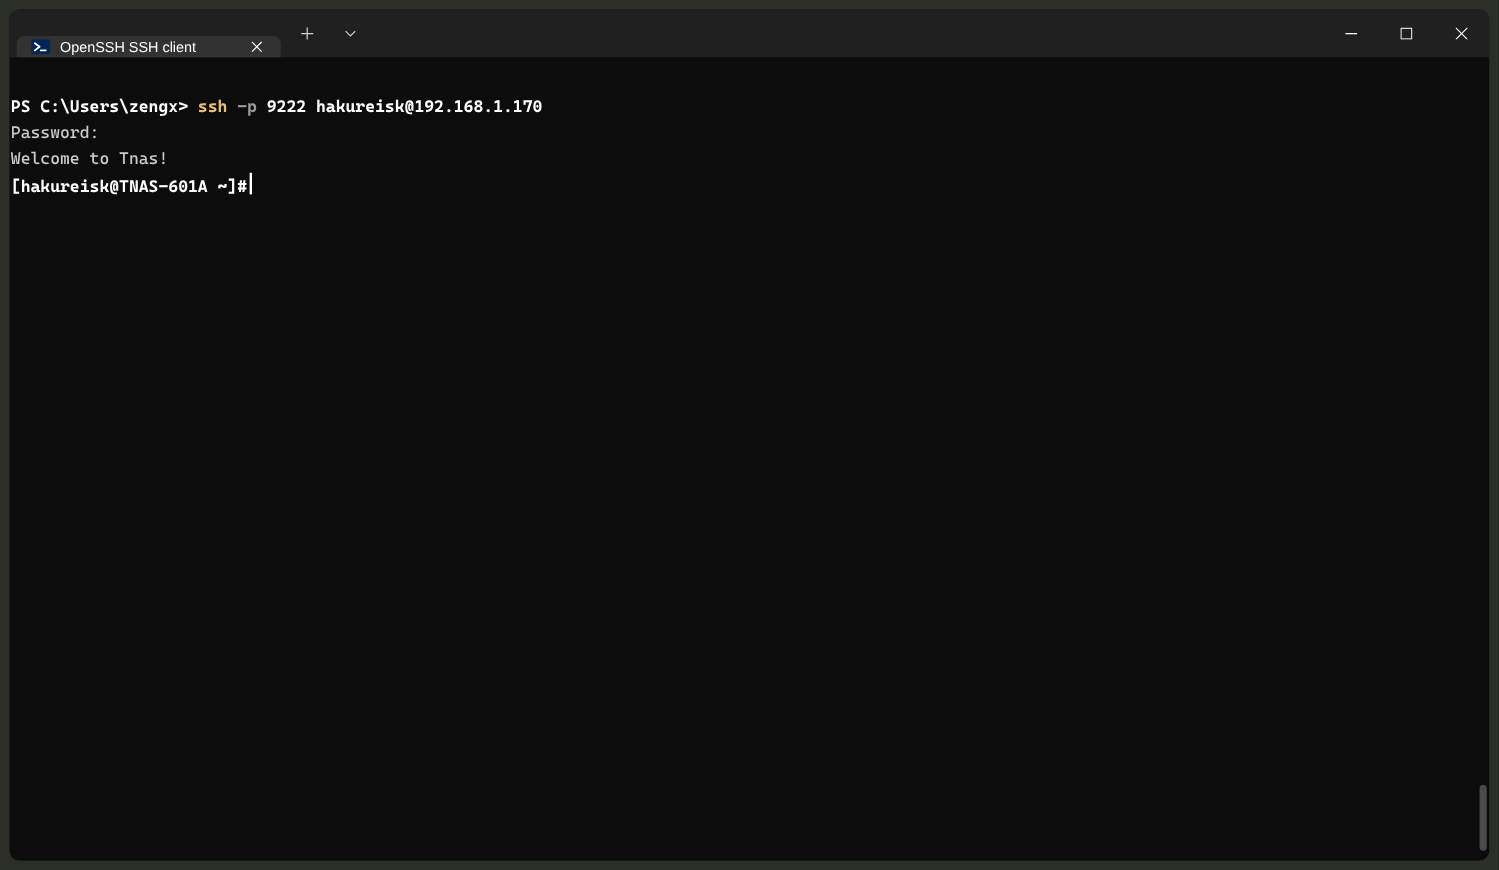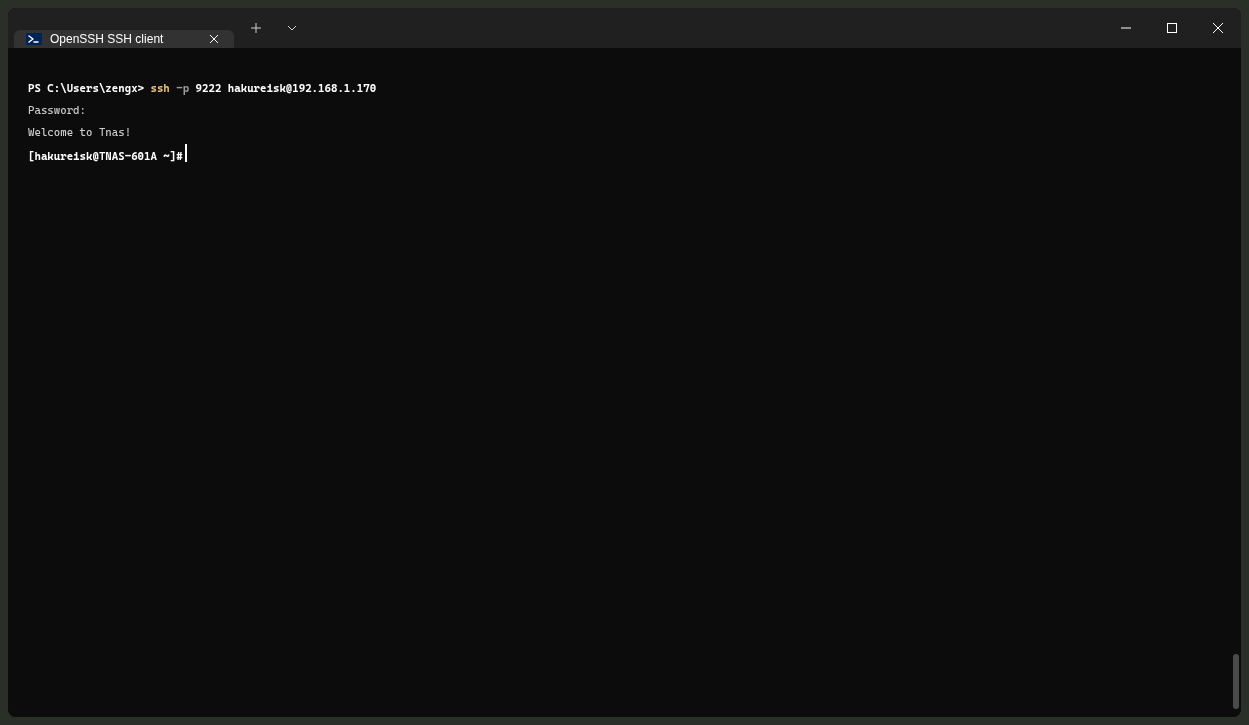--- a/index.html
+++ b/index.html
@@ -98,23 +98,23 @@
       height: 40px;
       display: flex;
       align-items: center;
       justify-content: center;
       color: #ffffffcc;
       cursor: pointer;
     }
     .terminal {
       flex: 1;
       background: #0c0c0c;
-      padding: 8px 20px;
+      padding: 8px 1px;
       font-family: "Cascadia Mono", "Consolas", monospace;
-      font-size: 11px;
+      font-size: 14px;
       line-height: 22px;
       color: #ccc;
       white-space: pre;
       overflow: auto;
       position: relative;
     }
     .bold { font-weight: bold; }
     .white { color: #ffffff; }
     .yellow { color: #e5c07b; }
     .gray { color: #9c9c9c; }

